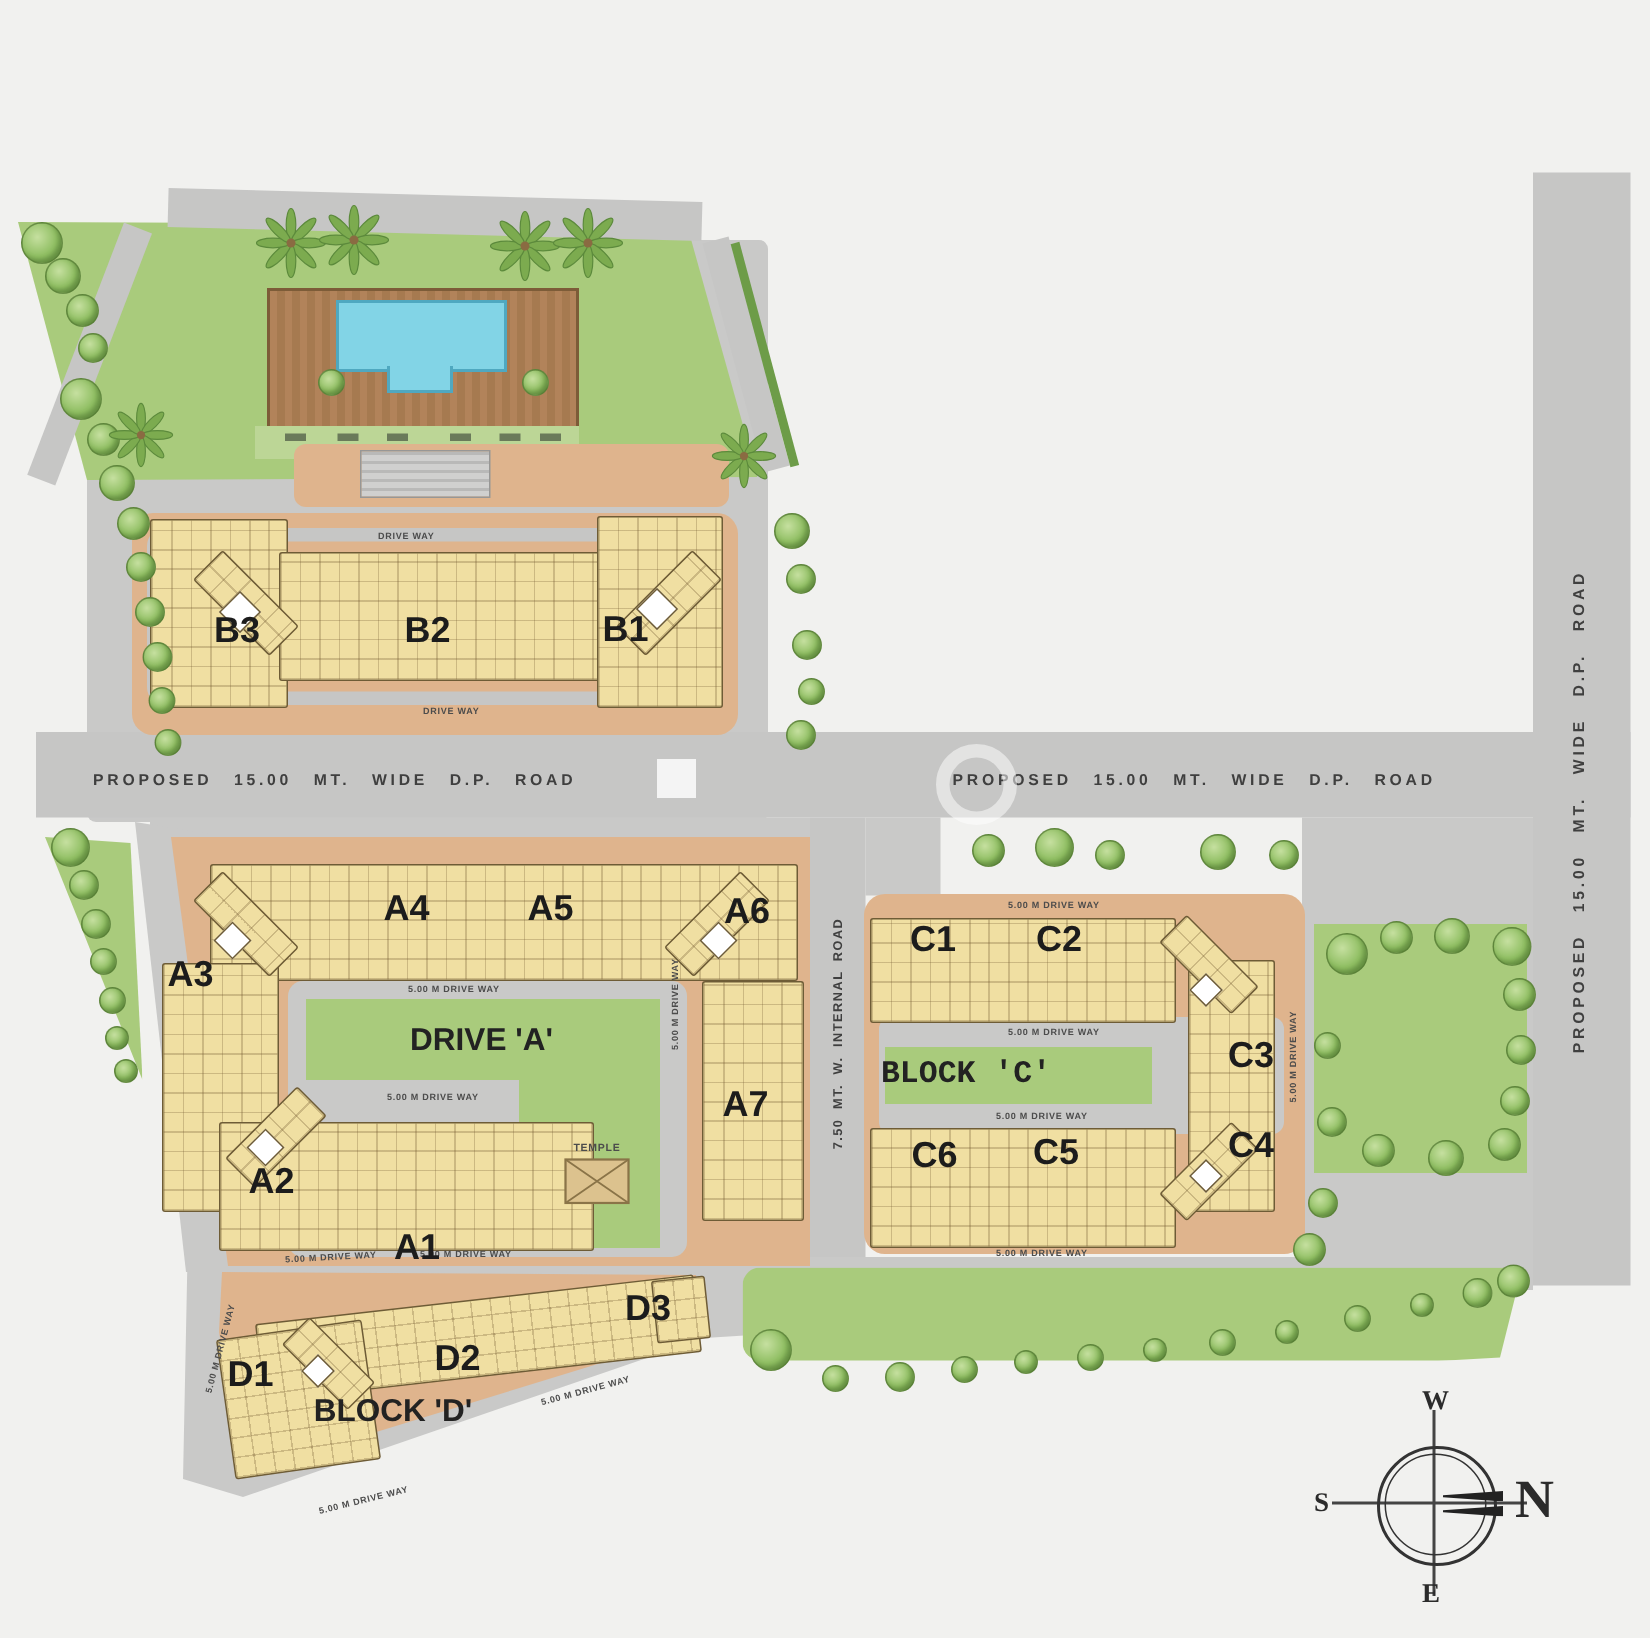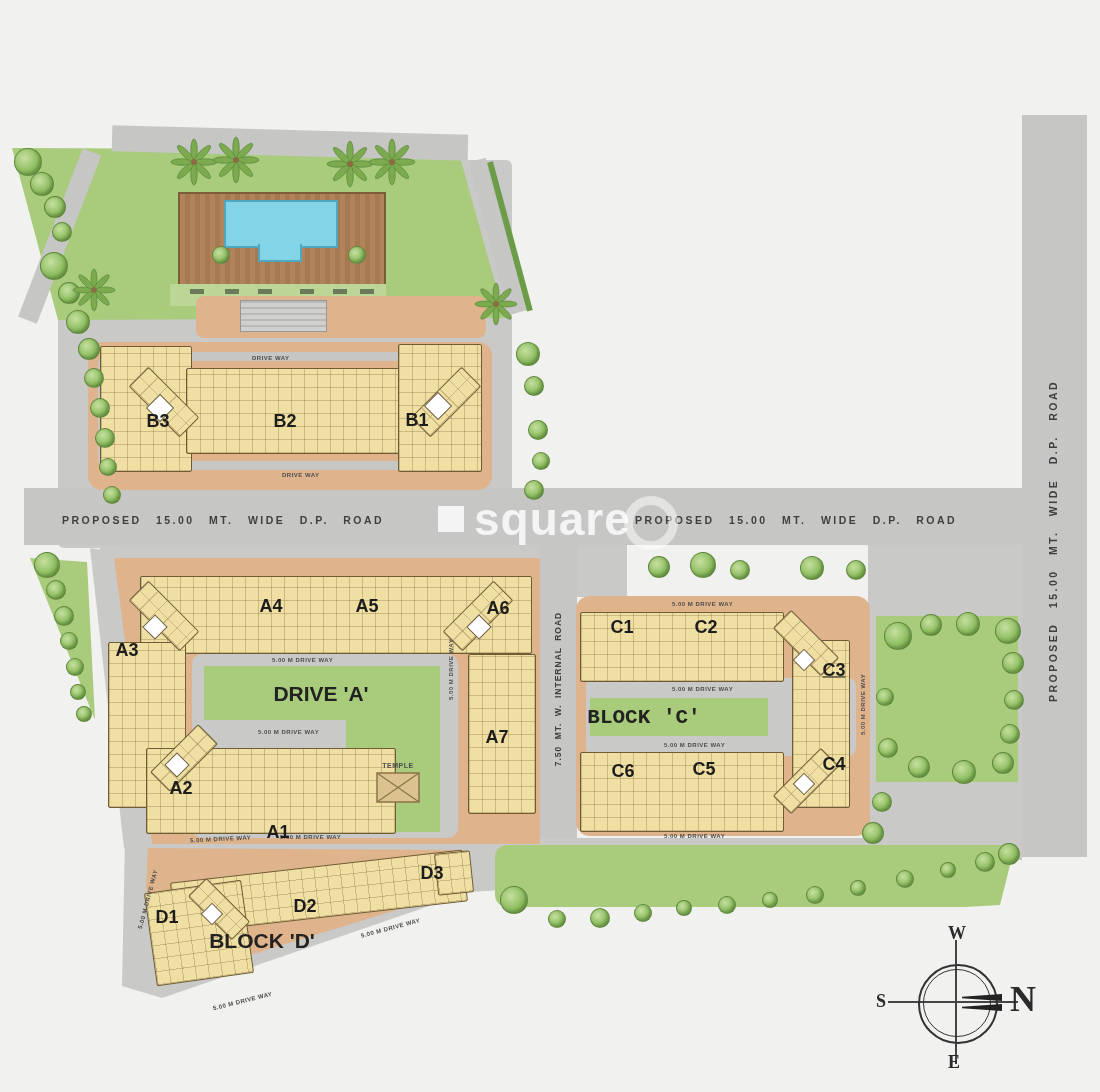--- a/index.html
+++ b/index.html
@@ -15,21 +15,21 @@
   .ring{border:9px solid #c6c6c5;border-radius:12px;background:transparent;}
   .lawn{background:#a9cb7c;}
   .lawn2{background:#bcd696;}
   .bldg{background-color:#f0dfa2;border:1.5px solid #6e5c36;border-radius:2px;
         background-image:repeating-linear-gradient(0deg,rgba(110,85,45,.28) 0 1px,transparent 1px 13px),
                          repeating-linear-gradient(90deg,rgba(110,85,45,.28) 0 1px,transparent 1px 13px);}
   .diamond{background:#fff;border:1.5px solid #6e5c36;transform:rotate(45deg);}
   .tree{border-radius:50%;background:radial-gradient(circle at 38% 35%,#c6e0a0,#8fbe62 55%,#6d9c48 88%);
         border:1px solid rgba(70,105,40,.6);box-shadow:inset -2px -2px 3px rgba(60,95,35,.35);}
   .blklbl{font-weight:bold;font-size:21px;color:#222;white-space:nowrap;transform:translate(-50%,-50%);}
-  .bldlbl{font-weight:bold;font-size:18px;color:#1c1c1c;white-space:nowrap;transform:translate(-50%,-50%);}
+  .bldlbl{font-weight:bold;font-size:24px;color:#1c1c1c;white-space:nowrap;transform:translate(-50%,-50%);}
   .tiny{font-weight:bold;font-size:6px;color:#4c4c4c;letter-spacing:.5px;white-space:nowrap;}
   .title{background:#b4cb8c;border:1px solid #7a9a58;display:flex;align-items:center;justify-content:center;
          font-weight:bold;font-size:37px;color:#3a3e36;letter-spacing:1px;}
   .wm{color:rgba(255,255,255,.8);font-weight:bold;white-space:nowrap;font-size:46px;letter-spacing:1px;}
   .deck{background:repeating-linear-gradient(90deg,#b2835a 0 5px,#a67a50 5px 10px);border:2px solid #7d5c38;}
   .pool{background:#82d4e6;border:2px solid #4fa8c0;}
   .steps{background:repeating-linear-gradient(0deg,#d0d0cf 0 4px,#b9b9b8 4px 6px);border:1px solid #979796;}
   .bench{background:#6a7a5a;}
   .compass-letter{font-family:"Liberation Serif",serif;font-weight:bold;color:#2b2b2b;}
 </style>
@@ -147,21 +147,21 @@
   <div class="abs bldlbl" style="left:127px;top:650px;">A3</div>
   <div class="abs bldlbl" style="left:271px;top:606px;">A4</div>
   <div class="abs bldlbl" style="left:367px;top:606px;">A5</div>
   <div class="abs bldlbl" style="left:466px;top:608px;margin-left:32px;">A6</div>
   <div class="abs bldlbl" style="left:497px;top:737px;">A7</div>
   <div class="abs bldlbl" style="left:181px;top:788px;">A2</div>
   <div class="abs bldlbl" style="left:278px;top:788px;margin-top:44px;">A1</div>
 
   <div class="abs bldlbl" style="left:622px;top:627px;">C1</div>
   <div class="abs bldlbl" style="left:706px;top:627px;">C2</div>
-  <div class="abs bldlbl" style="left:834px;top:670px;text-decoration:underline;">C3</div>
+  <div class="abs bldlbl" style="left:834px;top:704px;">C3</div>
   <div class="abs bldlbl" style="left:834px;top:764px;">C4</div>
   <div class="abs bldlbl" style="left:623px;top:771px;">C6</div>
   <div class="abs bldlbl" style="left:704px;top:769px;">C5</div>
 
   <div class="abs bldlbl" style="left:167px;top:917px;">D1</div>
   <div class="abs bldlbl" style="left:305px;top:906px;">D2</div>
   <div class="abs bldlbl" style="left:432px;top:873px;">D3</div>
 
   <div class="abs blklbl" style="left:321px;top:694px;">DRIVE 'A'</div>
   <div class="abs blklbl" style="left:644px;top:717px;font-family:Liberation Mono, monospace;">BLOCK 'C'</div>
@@ -300,21 +300,20 @@
         <ellipse cx="24" cy="12" rx="3.2" ry="11" transform="rotate(135 24 24)"></ellipse>
         <ellipse cx="24" cy="12" rx="3.2" ry="11" transform="rotate(180 24 24)"></ellipse>
         <ellipse cx="24" cy="12" rx="3.2" ry="11" transform="rotate(225 24 24)"></ellipse>
         <ellipse cx="24" cy="12" rx="3.2" ry="11" transform="rotate(270 24 24)"></ellipse>
         <ellipse cx="24" cy="12" rx="3.2" ry="11" transform="rotate(315 24 24)"></ellipse>
       </g>
       <circle cx="24" cy="24" r="3" fill="#8a6b42"></circle>
     </svg>
 
   <div class="abs" style="left:438px;top:506px;width:26px;height:26px;background:rgba(255,255,255,.8);"></div>
-  <div class="abs wm" style="left:474px;top:492px;">square</div>
   <div class="abs" style="left:624px;top:496px;width:36px;height:36px;border:9px solid rgba(255,255,255,.5);border-radius:50%;"></div>
 
 
   <div class="abs" style="left:955px;top:940px;width:1.5px;height:124px;background:#444;"></div>
   <div class="abs" style="left:888px;top:1001px;width:130px;height:1.5px;background:#444;"></div>
   <div class="abs" style="left:918px;top:964px;width:76px;height:76px;border:2px solid #333;border-radius:50%;"></div>
   <div class="abs" style="left:923px;top:969px;width:66px;height:66px;border:1.5px solid #333;border-radius:50%;"></div>
   <div class="abs" style="left:962px;top:994px;width:40px;height:7px;background:#222;clip-path:polygon(0 40%,100% 0,100% 100%,0 60%);"></div>
   <div class="abs" style="left:962px;top:1004px;width:40px;height:7px;background:#222;clip-path:polygon(0 40%,100% 0,100% 100%,0 60%);"></div>
   <div class="abs compass-letter" style="left:948px;top:923px;font-size:18px;">W</div>

